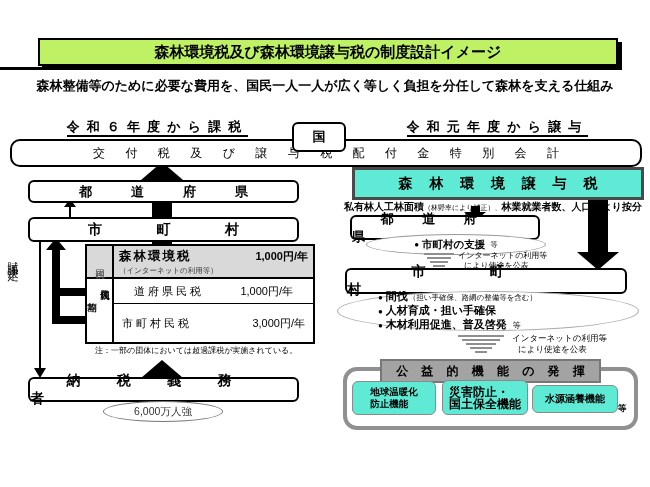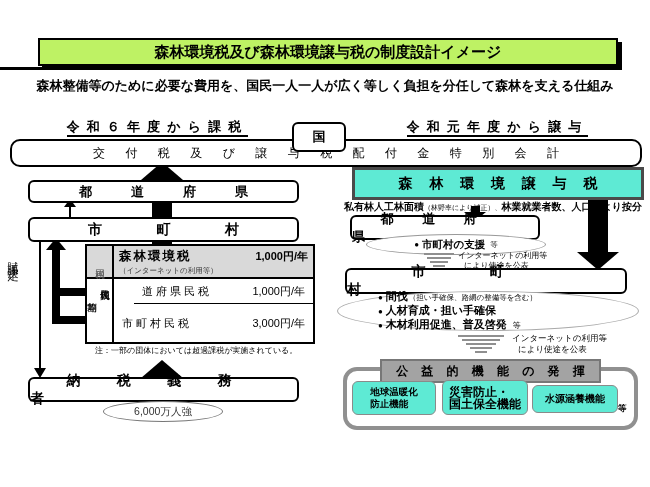--- a/index.html
+++ b/index.html
@@ -87,21 +87,21 @@
       <div style="display:flex;justify-content:space-between;align-items:baseline;">
         <span style="font-weight:bold;font-size:12.5px;letter-spacing:2px;">森林環境税</span>
         <span style="font-weight:bold;font-size:11px;">1,000円/年</span>
       </div>
       <div style="font-size:7.5px;color:#333;margin-top:1px;">（インターネットの利用等）</div>
     </div>
     <div class="vtext" style="grid-column:1;grid-row:2/4;border-right:2px solid #000;font-size:9.5px;padding-top:4px;padding-right:1px;">
       <span style="display:block;">個人住民税</span>
       <span style="display:block;margin-top:12px;">均等割</span>
     </div>
-    <div style="grid-column:2;grid-row:2;border-bottom:1.5px solid #000;display:flex;align-items:center;justify-content:space-between;padding:0 8px;font-size:11px;margin-left:20px;">
+    <div style="grid-column:2;grid-row:2;border-bottom:1.5px solid #000;display:flex;align-items:center;justify-content:space-between;padding:0 20px;font-size:11px;">
       <span style="letter-spacing:3px;">道府県民税</span>
       <span>1,000円/年</span>
     </div>
     <div style="grid-column:2;grid-row:3;display:flex;align-items:center;justify-content:space-between;padding:0 8px;font-size:11px;">
       <span style="letter-spacing:3px;">市町村民税</span>
       <span>3,000円/年</span>
     </div>
   </div>
   <div class="abs" style="left:95px;top:345px;font-size:8px;z-index:2;">注：一部の団体においては超過課税が実施されている。</div>
 

